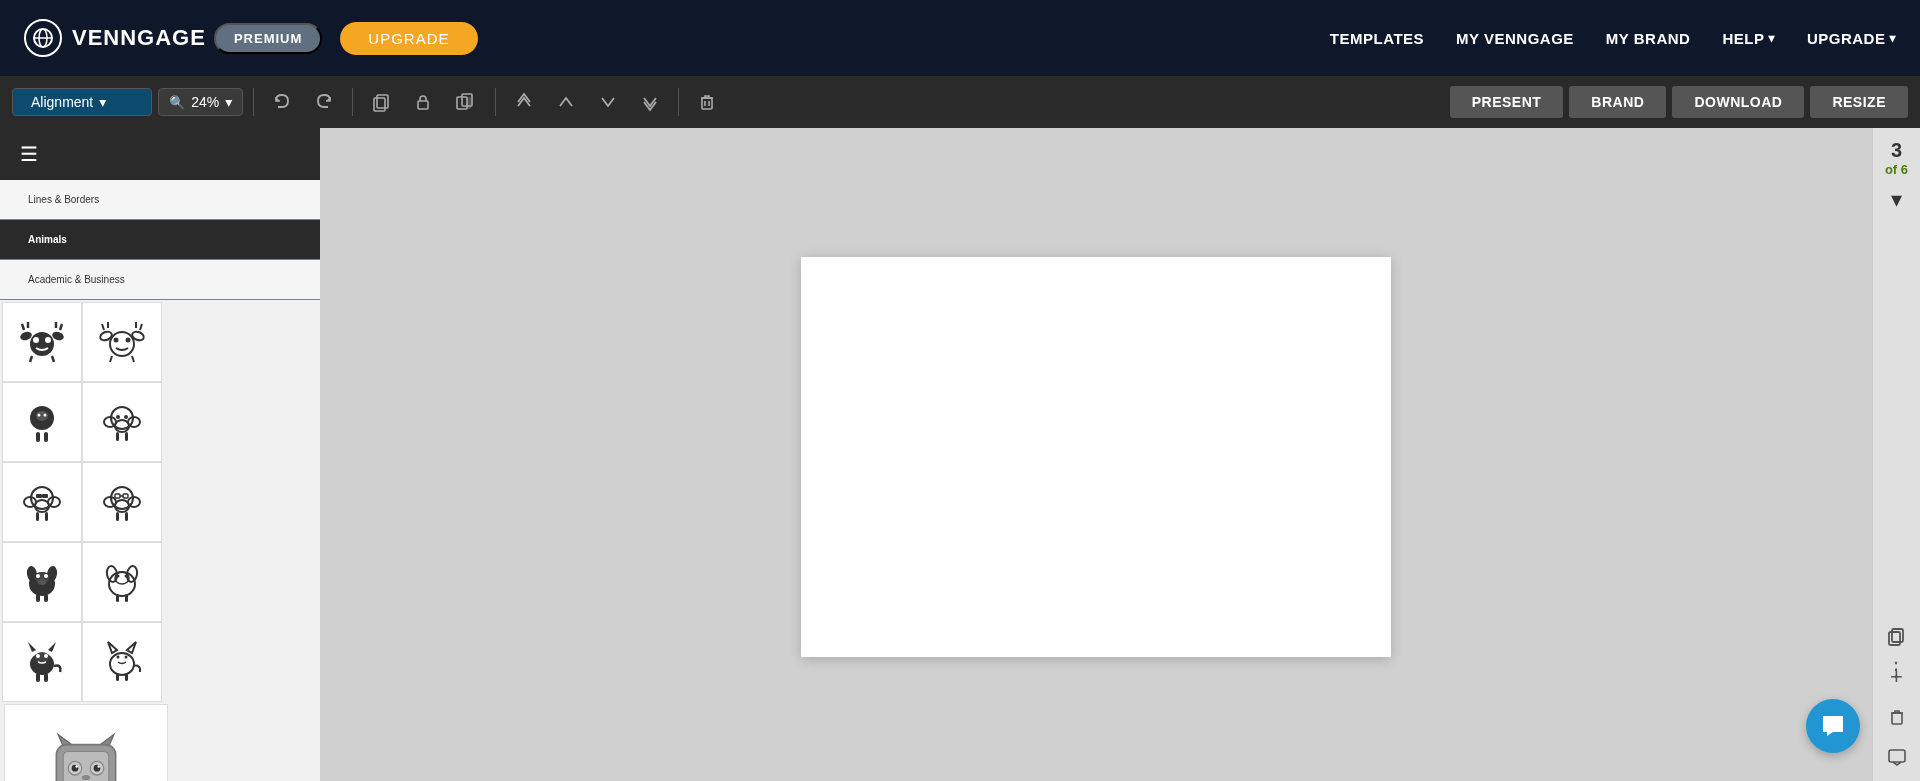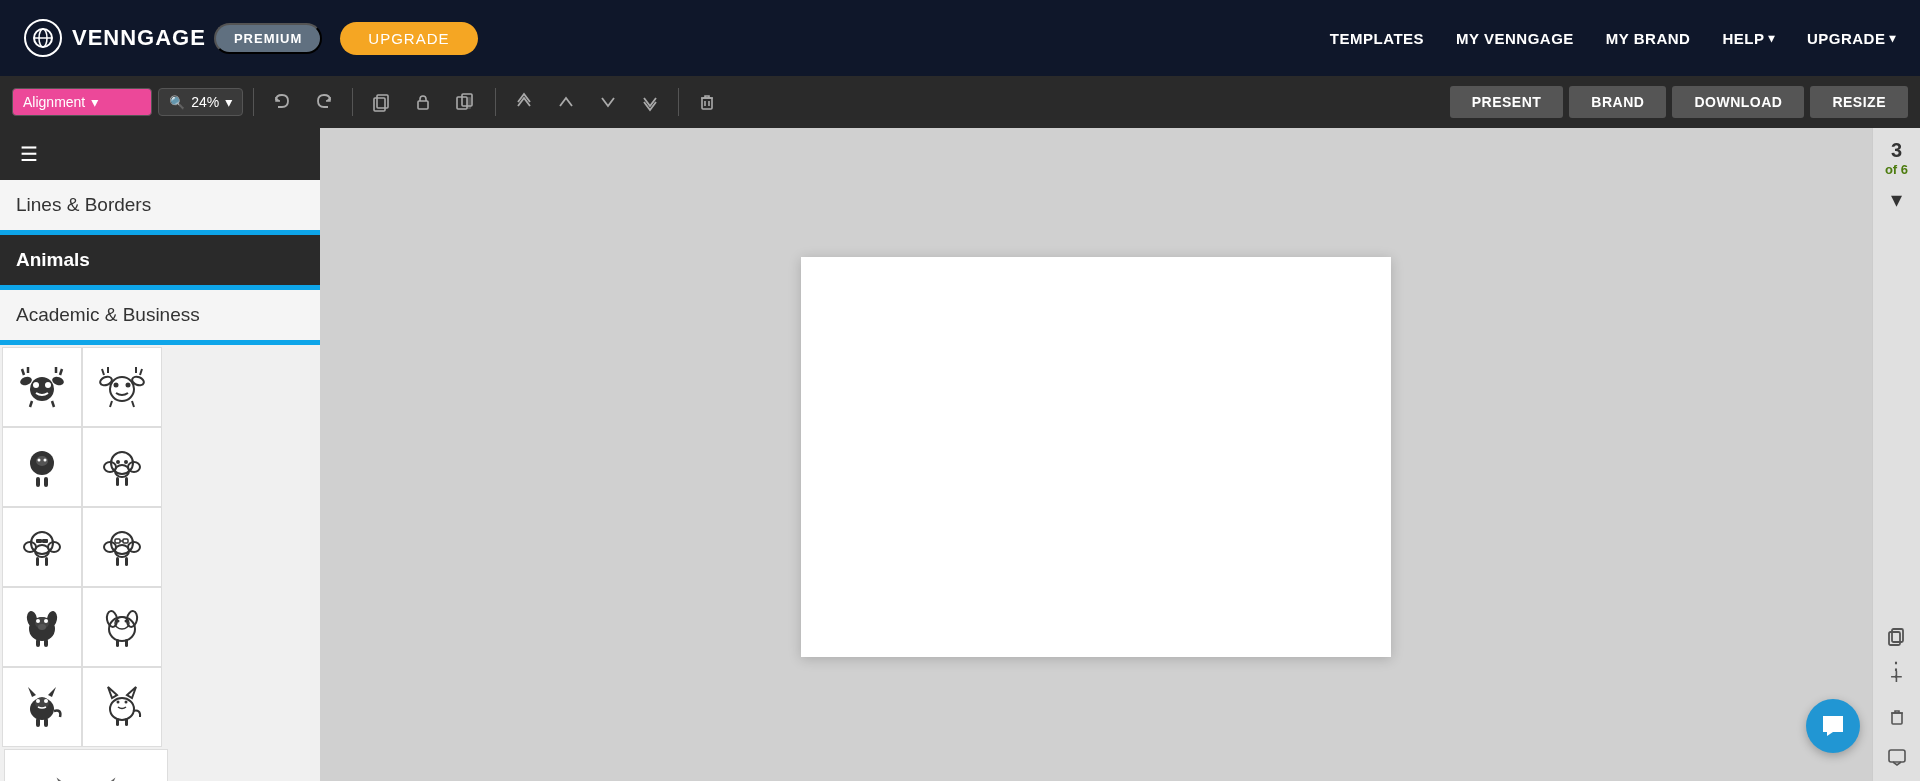--- a/index.html
+++ b/index.html
@@ -77,24 +77,24 @@
     
     .toolbar {
       height: 52px;
       background: #2a2a2a;
       display: flex;
       align-items: center;
       padding: 0 12px;
       gap: 6px;
     }
     .toolbar-select {
-      background: #ec4899;
+      background: #0c4a6e;
       color: white;
       border: 1px solid #555;
-      padding: 5px 10px;
+      padding: 5px 18px;
       border-radius: 4px;
       font-size: 14px;
       cursor: pointer;
       display: flex;
       align-items: center;
       gap: 6px;
       min-width: 140px;
     }
     .toolbar-zoom {
       background: #3a3a3a;
@@ -151,25 +151,25 @@
     .sidebar-menu-icon {
       background: #2a2a2a;
       color: white;
       padding: 14px 20px;
       font-size: 20px;
       cursor: pointer;
       display: flex;
       align-items: center;
     }
     .sidebar-item {
-      padding: 14px 16px;
-      font-size: 19px;
+      padding: 14px 28px;
+      font-size: 10px;
       color: #333;
       cursor: pointer;
-      border-bottom: 5px solid #0ea5e9;
+      border-bottom: 1px solid #0ea5e9;
       background: #f5f5f5;
     }
     .sidebar-item.active {
       background: #2a2a2a;
       color: white;
       font-weight: 600;
     }
     .icon-cell {
       width: 80px;
       height: 80px;

